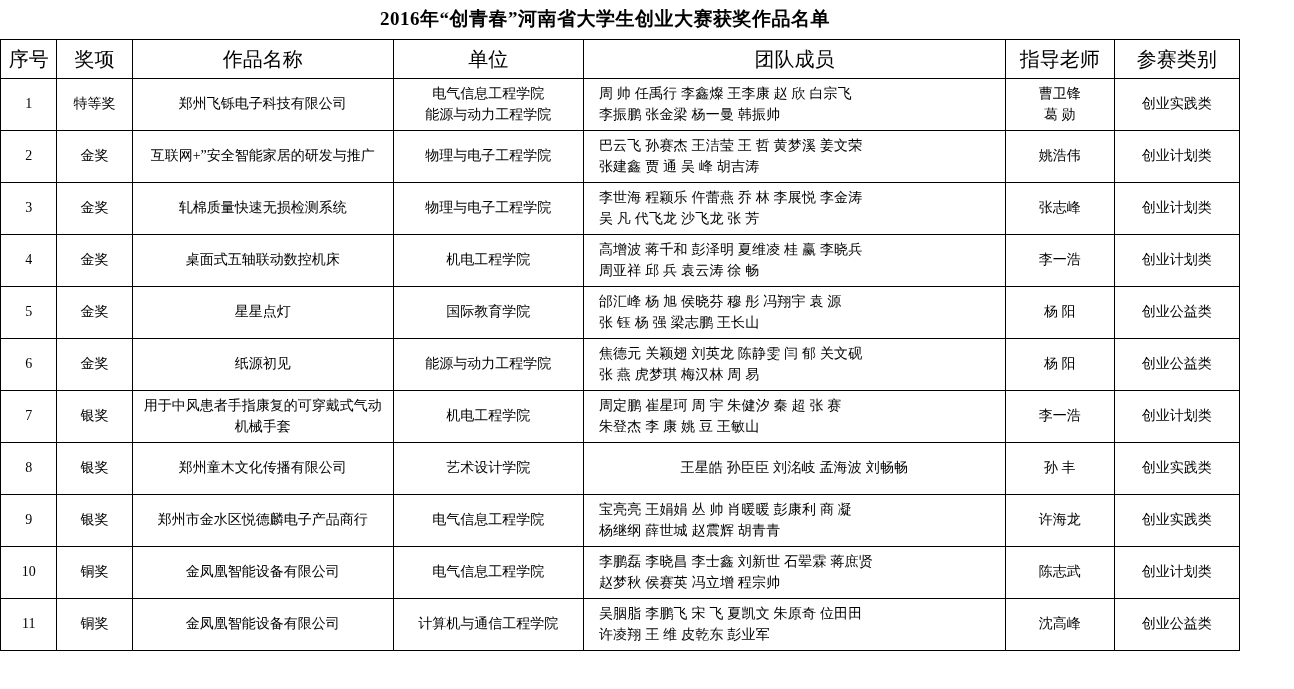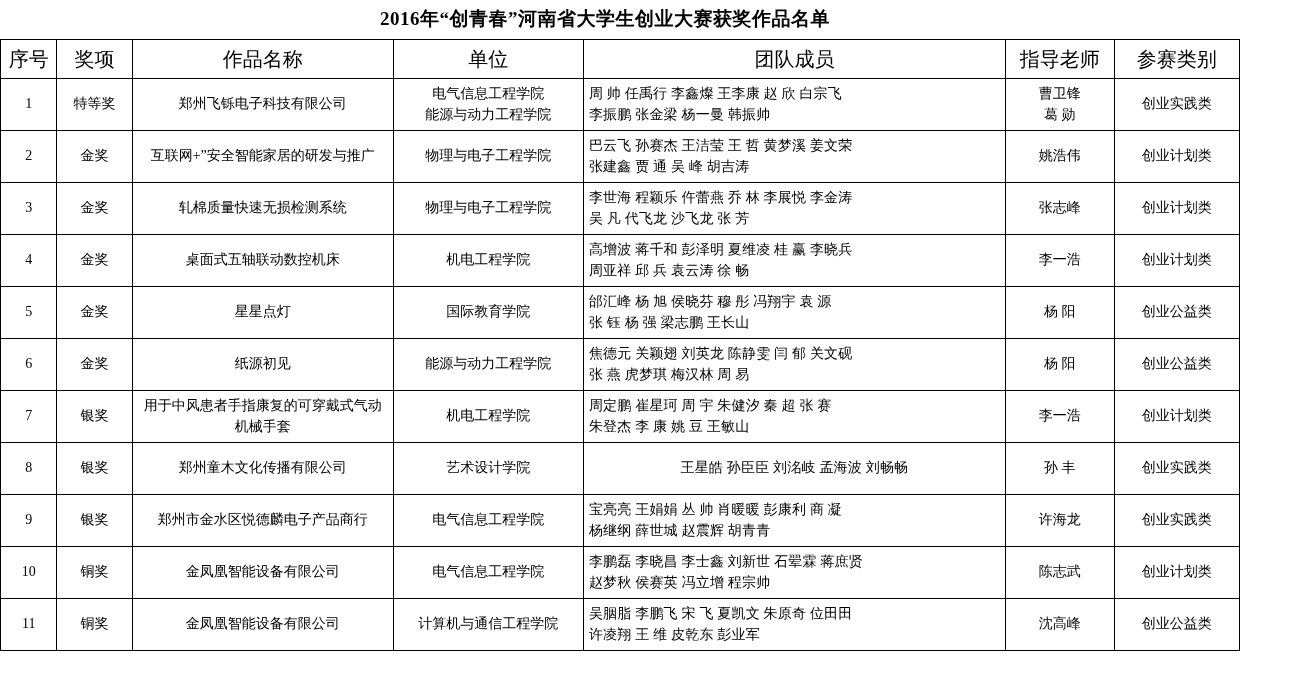--- a/index.html
+++ b/index.html
@@ -76,21 +76,21 @@
     padding-right: 6px;
   }
   .team-cell .ln {
     display: block;
     white-space: nowrap;
   }
   .team-cell.one-line .ln {
   }
   .team-cell.two-line .ln {
     text-align: left;
-    padding-left: 4px;
+    padding-left: 14px;
   }
   .work-cell { font-size: 14px; }
   .unit-cell { font-size: 14px; }
 </style>
 </head>
 <body>
 
 <div class="page">
 
   <div class="doc-title">2016年“创青春”河南省大学生创业大赛获奖作品名单</div>

